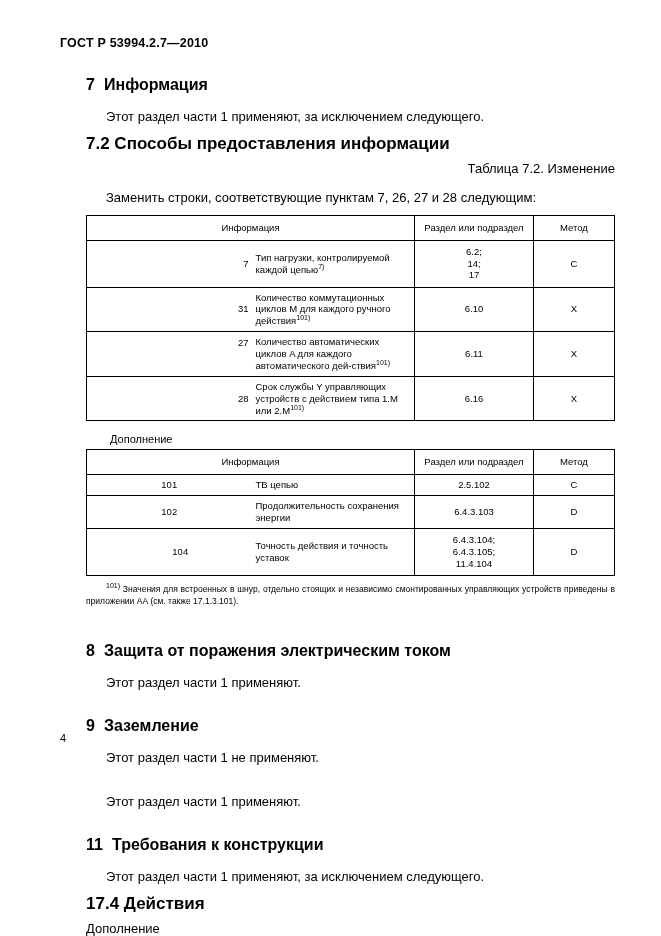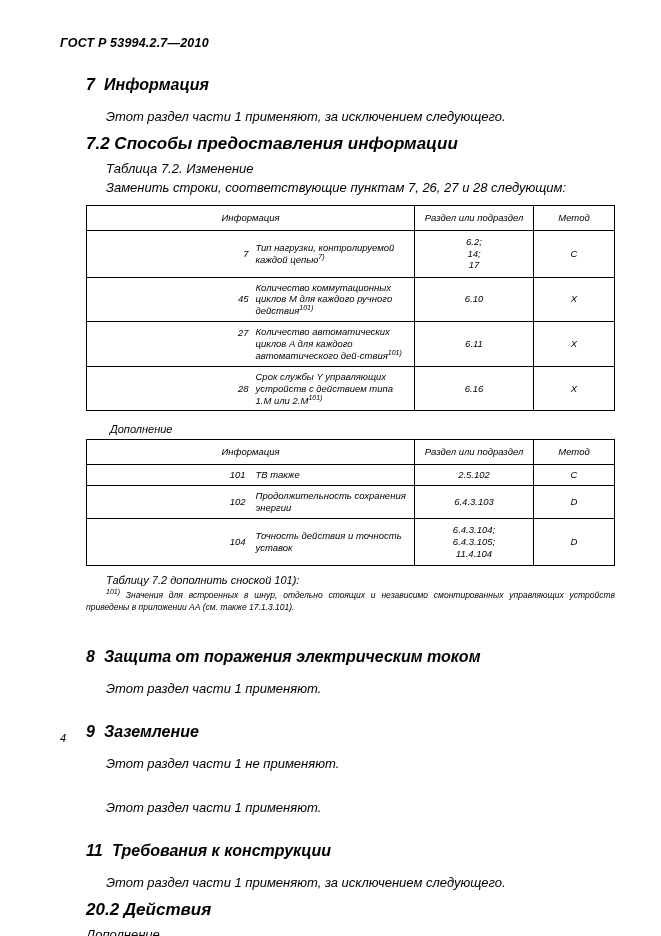--- a/index.html
+++ b/index.html
@@ -14,21 +14,20 @@
     color: #000000;
     position: relative;
     overflow: hidden;
   }
   .page {
     position: relative;
     width: 661px;
     height: 796px;
     box-sizing: border-box;
     padding: 36px 40px 0 60px;
-    font-style: italic;
   }
   .std-header {
     font-size: 12.5px;
     font-weight: bold;
     letter-spacing: 0.2px;
     margin: 0 0 26px 0;
   }
   .content {
     padding-left: 26px;
     padding-right: 6px;
@@ -108,63 +107,63 @@
   .gap-md { height: 18px; }
   .page-num {
     position: absolute;
     left: 60px;
     bottom: 52px;
     font-size: 11px;
   }
   .num-col { width: 110px; }
   .meth-col { width: 72px; }
   .rownum-col { width: 36px; }
-  table.doc td.rownum { text-align: right; padding-left: 6px; }
+  table.doc td.rownum { text-align: center; padding-left: 6px; }
 </style>
 </head>
 <body>
 
 <div class="page">
 
   <div class="std-header">ГОСТ Р 53994.2.7—2010</div>
 
   <div class="content">
 
     <div class="sec-row">
       <h2 class="sec">
         <span class="sec-num">7</span><span>Информация</span>
       </h2>
     </div>
 
     <p class="body indent">Этот раздел части 1 применяют, за исключением следующего.</p>
 
     <div class="sub-head">7.2  Способы предоставления информации</div>
 
-    <p class="body" style="padding-left:20px;margin-bottom:2px;">Таблица 7.2. Изменение</p>
+    <p class="body" style="padding-left:20px;margin-bottom:12px;text-align:right;">Таблица 7.2. Изменение</p>
     <p class="body" style="padding-left:20px;">Заменить строки, соответствующие пунктам 7, 26, 27 и 28 следующим:</p>
 
     <table class="doc">
       <thead>
         <tr>
           <th colspan="2">Информация</th>
           <th class="num-col">Раздел или подраздел</th>
           <th class="meth-col">Метод</th>
         </tr>
       </thead>
       <tbody>
         <tr class="row-tall">
           <td class="rownum-col rownum" style="text-align:right;padding-right:2px;border-right:none;">7</td>
           <td class="c-left" style="border-left:none;"><span>Тип нагрузки, контролируемой каждой цепью</span><sup>7)</sup></td>
           <td class="c-center" style="white-space:pre-line;margin-top:13px;">6.2;
 14;
 17</td>
           <td class="c-center">С</td>
         </tr>
         <tr>
-          <td class="rownum-col rownum" style="text-align:right;padding-right:2px;border-right:none;">45</td>
+          <td class="rownum-col rownum" style="text-align:right;padding-right:2px;border-right:none;">31</td>
           <td class="c-left" style="border-left:none;"><span>Количество коммутационных циклов M для каждого ручного действия</span><sup>101)</sup></td>
           <td class="c-center">6.10</td>
           <td class="c-center">X</td>
         </tr>
         <tr>
           <td class="rownum-col rownum" style="text-align:right;padding-right:2px;border-right:none;vertical-align:top;padding-top:5px;">27</td>
           <td class="c-left" style="border-left:none;"><span>Количество автоматических циклов A для каждого автоматического дей-ствия</span><sup>101)</sup></td>
           <td class="c-center">6.11</td>
           <td class="c-center">X</td>
         </tr>
@@ -183,42 +182,41 @@
       <thead>
         <tr>
           <th colspan="2">Информация</th>
           <th class="num-col">Раздел или подраздел</th>
           <th class="meth-col">Метод</th>
         </tr>
       </thead>
       <tbody>
         <tr>
           <td class="rownum-col rownum" style="border-right:none;">101</td>
-          <td class="c-left" style="border-left:none;">ТВ также</td>
+          <td class="c-left" style="border-left:none;">ТВ цепью</td>
           <td class="c-center">2.5.102</td>
           <td class="c-center">С</td>
         </tr>
         <tr>
           <td class="rownum-col rownum" style="border-right:none;">102</td>
           <td class="c-left" style="border-left:none;">Продолжительность сохранения энергии</td>
           <td class="c-center">6.4.3.103</td>
           <td class="c-center">D</td>
         </tr>
         <tr class="row-tall">
           <td class="rownum-col rownum" style="border-right:none;vertical-align:middle;padding-left:28px;">104</td>
           <td class="c-left" style="border-left:none;">Точность действия и точность уставок</td>
           <td class="c-center" style="white-space:pre-line;">6.4.3.104;
 6.4.3.105;
 11.4.104</td>
           <td class="c-center">D</td>
         </tr>
       </tbody>
     </table>
 
-    <p class="caption-note">Таблицу 7.2 дополнить сноской 101):</p>
     <p class="small-note note-ind"><sup>101)</sup> <span>Значения для встроенных в шнур, отдельно стоящих и независимо смонтированных управляющих устройств приведены в приложении АА (см. также 17.1.3.101).</span></p>
 
     <div class="gap-lg"></div>
 
     <div class="sec-row">
       <h2 class="sec">
         <span class="sec-num">8</span><span>Защита от поражения электрическим током</span>
       </h2>
     </div>
     <p class="body indent">Этот раздел части 1 применяют.</p>
@@ -238,21 +236,21 @@
 
     <div class="gap-md"></div>
 
     <div class="sec-row">
       <h2 class="sec">
         <span class="sec-num" style="min-width:26px;">11</span><span>Требования к конструкции</span>
       </h2>
     </div>
     <p class="body indent">Этот раздел части 1 применяют, за исключением следующего.</p>
 
-    <div class="sub-head">20.2  Действия</div>
+    <div class="sub-head">17.4  Действия</div>
     <p class="body">Дополнение</p>
     <p class="body">11.4.101  Действие типа 1.Q или 2.Q</p>
 
   </div>
 
   <div class="page-num">4</div>
 
 </div>
 
 </body></html>

